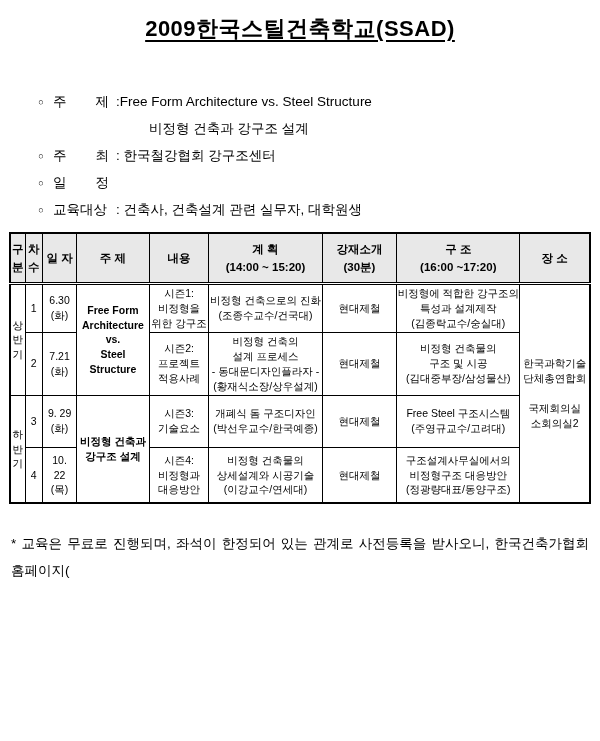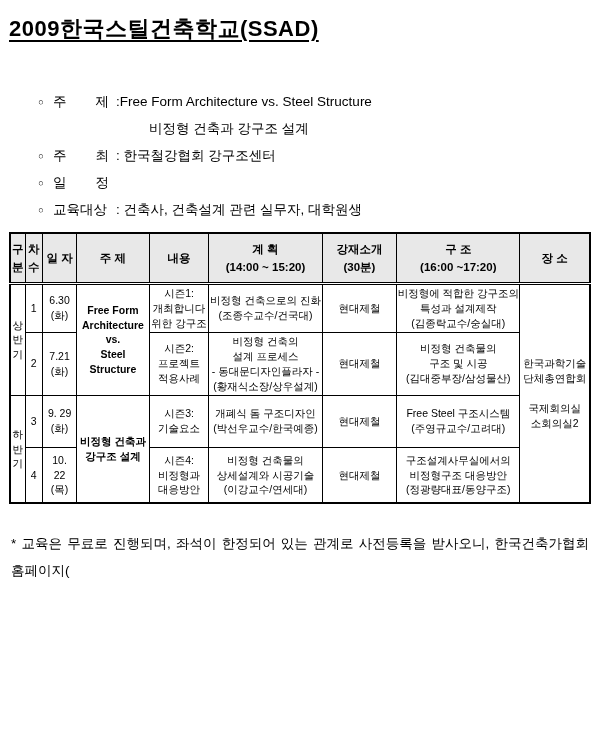--- a/index.html
+++ b/index.html
@@ -6,20 +6,21 @@
   body{
     width:600px;height:741px;overflow:hidden;
     font-family:"Liberation Sans","DejaVu Sans",sans-serif;
     color:#000;
   }
   .page{padding:0 9px;}
 
   
   .title{
     margin:14px 0 12px 0;
+    text-align:center;
     font-size:22px;
     font-weight:bold;
     letter-spacing:0.5px;
   }
   .title span{text-decoration:underline;text-underline-offset:4px;}
 
   
   .intro{
     margin:27px 2px 0 2px;
     font-size:13.5px;
@@ -174,21 +175,21 @@
 기</td>
         <td class="c-no">1</td>
         <td class="c-date">6.30
 (화)</td>
         <td class="c-theme" rowspan="2">Free Form
 Architecture
 vs.
 Steel
 Structure</td>
         <td>시즌1:
-개최합니다
+비정형을
 위한 강구조</td>
         <td>비정형 건축으로의 진화
 (조종수교수/건국대)</td>
         <td>현대제철</td>
         <td>비정형에 적합한 강구조의
 특성과 설계제작
 (김종락교수/숭실대)</td>
         <td class="c-venue" rowspan="4">한국과학기술
 단체총연합회
 

